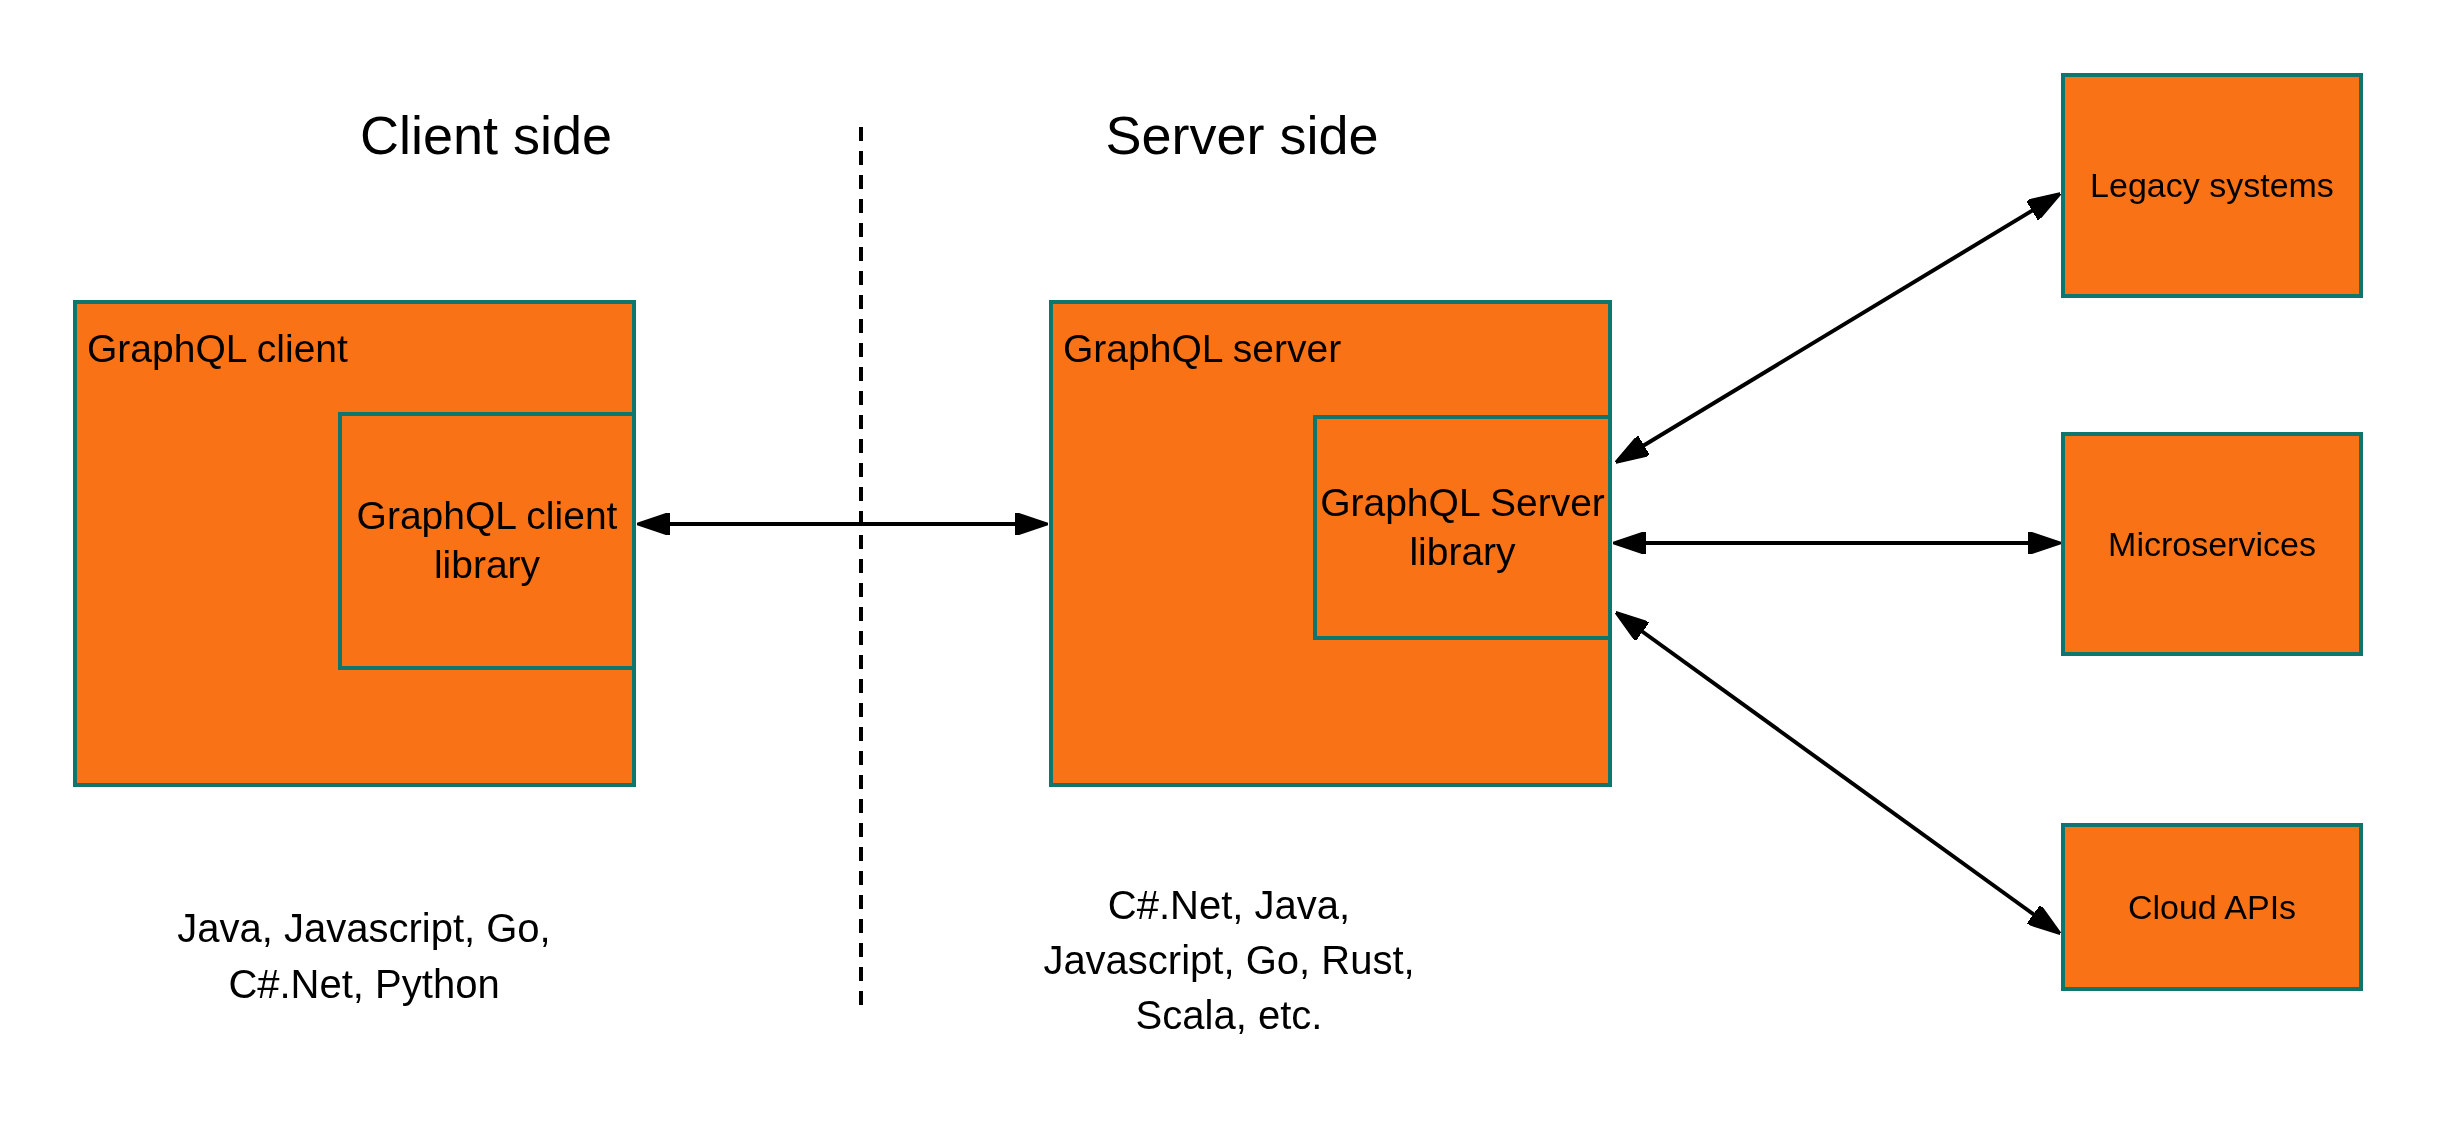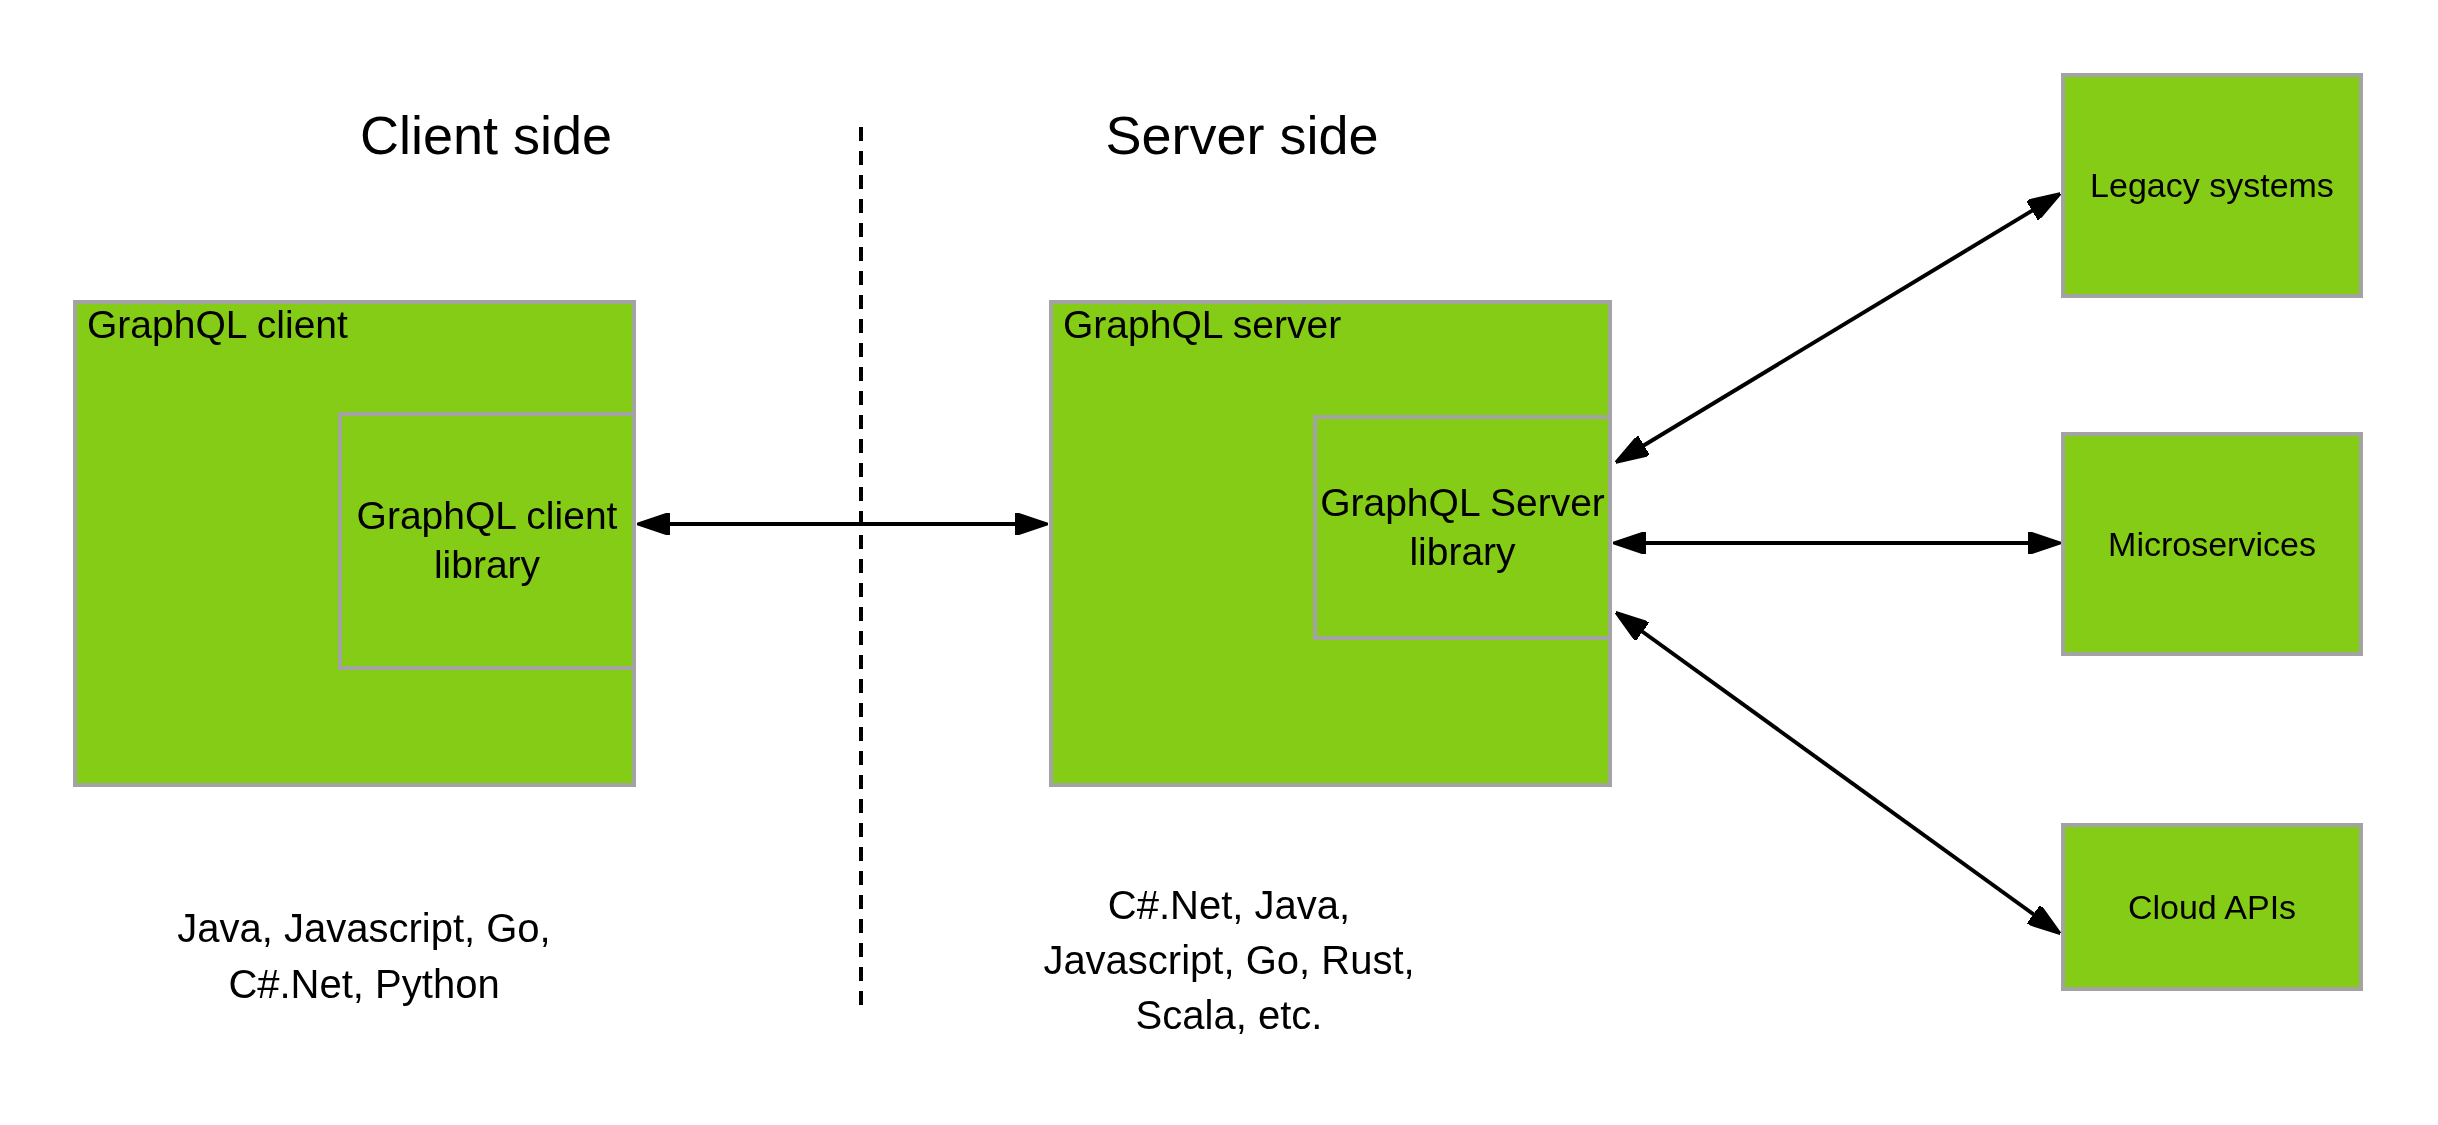--- a/index.html
+++ b/index.html
@@ -8,34 +8,34 @@
     width: 2438px;
     height: 1125px;
     background: #ffffff;
     font-family: "Liberation Sans", sans-serif;
     color: #000000;
     overflow: hidden;
   }
   .layer { position: absolute; left: 0; top: 0; width: 2438px; height: 1125px; }
   .box {
     position: absolute;
-    border: 4px solid #a3a3a3;
-    background: #84cc16;
+    border: 4px solid #0f766e;
+    background: #f97316;
     box-sizing: border-box;
   }
   .heading {
     position: absolute;
     font-size: 54px;
     text-align: center;
     white-space: nowrap;
   }
   .corner-label {
     position: absolute;
     font-size: 39px;
-    padding: 0 0 0 10px;
+    padding: 24px 0 0 10px;
     line-height: 1.1;
     white-space: nowrap;
   }
   .center-label {
     position: absolute;
     inset: 0;
     display: flex;
     align-items: center;
     justify-content: center;
     text-align: center;

